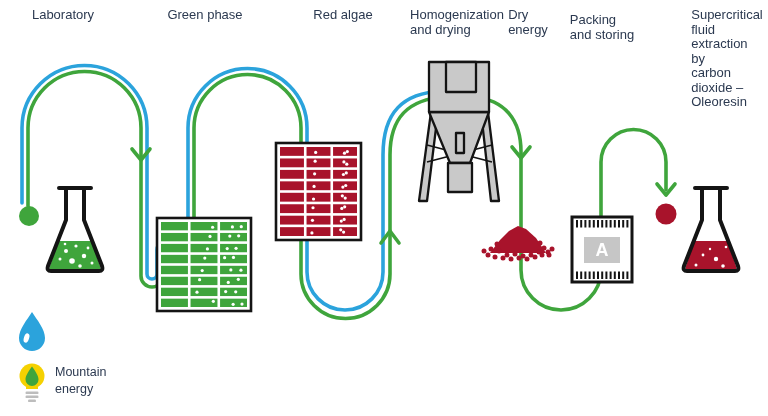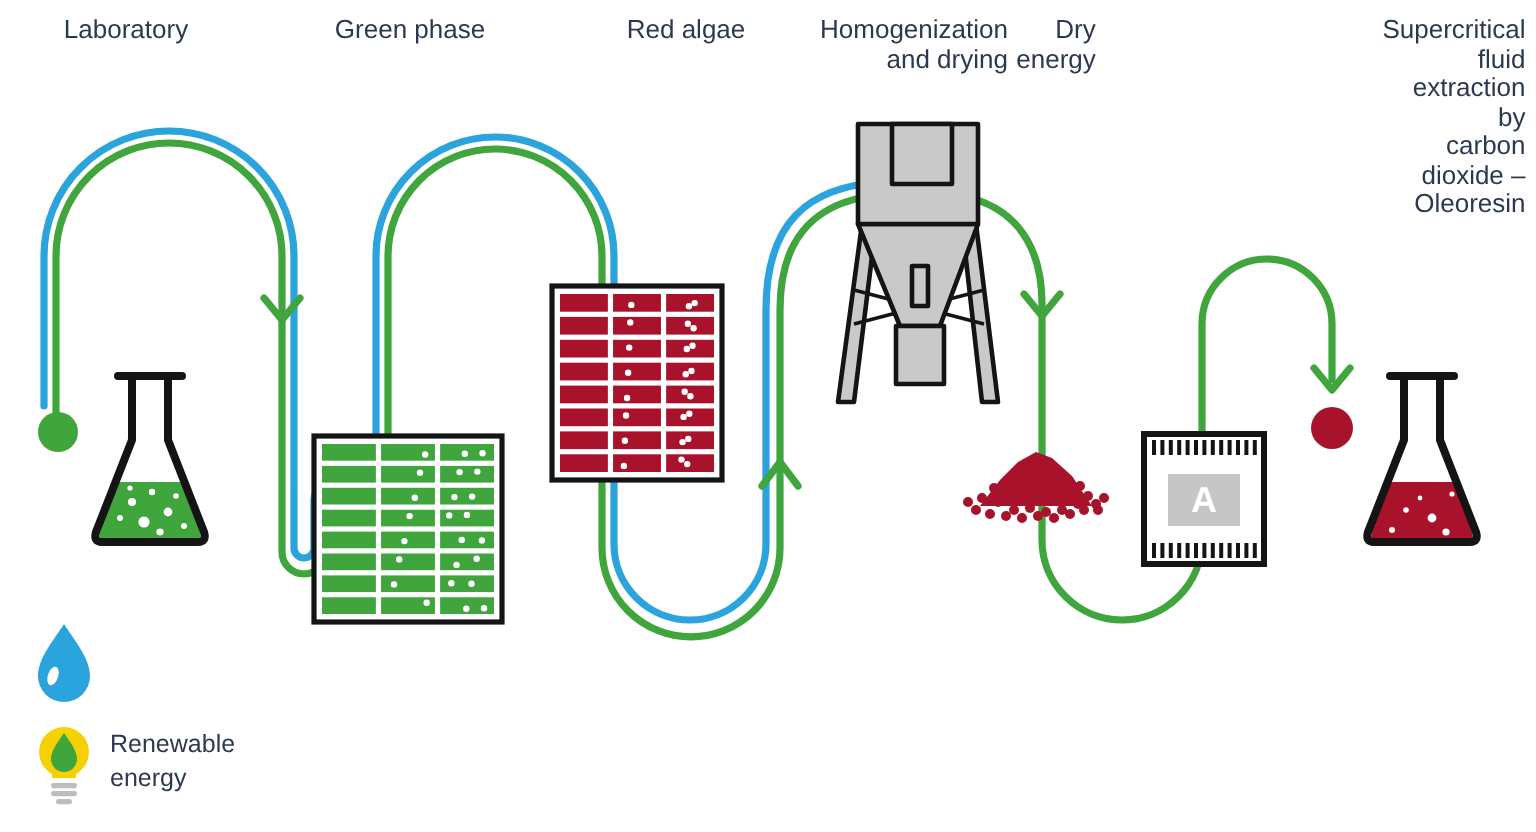--- a/index.html
+++ b/index.html
@@ -1,19 +1,19 @@
 <!DOCTYPE html>
 <html style="--c-blue: #2BA3DC; --c-green: #3FA53C; --c-crimson: #A8132B; --c-navy: #2B3950; --c-outline: #141414; --c-machine_gray: #C9C9C9; --c-label_gray: #C6C6C6; --c-yellow: #F5D101; --c-base_gray: #BDBDBD;"><head>
 <meta charset="utf-8">
 <style>
   html,body{margin:0;padding:0;background:#fff;}
   #stage{position:relative;width:768px;height:416px;background:#fff;overflow:hidden;
          font-family:"Liberation Sans",sans-serif;}
   #flow-svg{position:absolute;left:0;top:0;}
-  .stage-label{position:absolute;transform:translateX(-50%);text-align:right;
+  .stage-label{position:absolute;transform:translateX(-50%);text-align:left;
     color:var(--c-navy);font-size:13px;line-height:14.5px;white-space:pre-line;font-weight:400;}
   .legend-label{position:absolute;color:var(--c-navy);font-size:12.5px;line-height:17px;white-space:pre-line;}
   .stroke-blue{stroke:var(--c-blue);}
   .stroke-green{stroke:var(--c-green);}
   .flow{fill:none;stroke-width:3.6;stroke-linecap:round;}
   .chev{fill:none;stroke-width:3.6;stroke-linecap:round;stroke-linejoin:round;}
   .outline{stroke:var(--c-outline);}
   .fill-green{fill:var(--c-green);}
   .fill-crimson{fill:var(--c-crimson);}
   .fill-gray{fill:var(--c-machine_gray);}
@@ -278,20 +278,22 @@
     </g>
   </svg>
 
   <div class="stage-label" style="left:63px;top:8px">Laboratory</div>
   <div class="stage-label" style="left:205px;top:8px">Green phase</div>
   <div class="stage-label" style="left:343px;top:8px">Red algae</div>
   <div class="stage-label" style="left:457px;top:8px">Homogenization
 and drying</div>
   <div class="stage-label" style="left:528px;top:8px">Dry
 energy</div>
+  <div class="stage-label" style="left:602px;top:13px">Packing
+and storing</div>
   <div class="stage-label" style="left:727px;top:8px">Supercritical fluid
 extraction by
 carbon dioxide –
 Oleoresin</div>
 
-  <div class="legend-label" style="left:55px;top:364px">Renewable
+  <div class="legend-label" style="left:55px;top:364px">Mountain
 energy</div>
 </div>
 
 </body></html>

